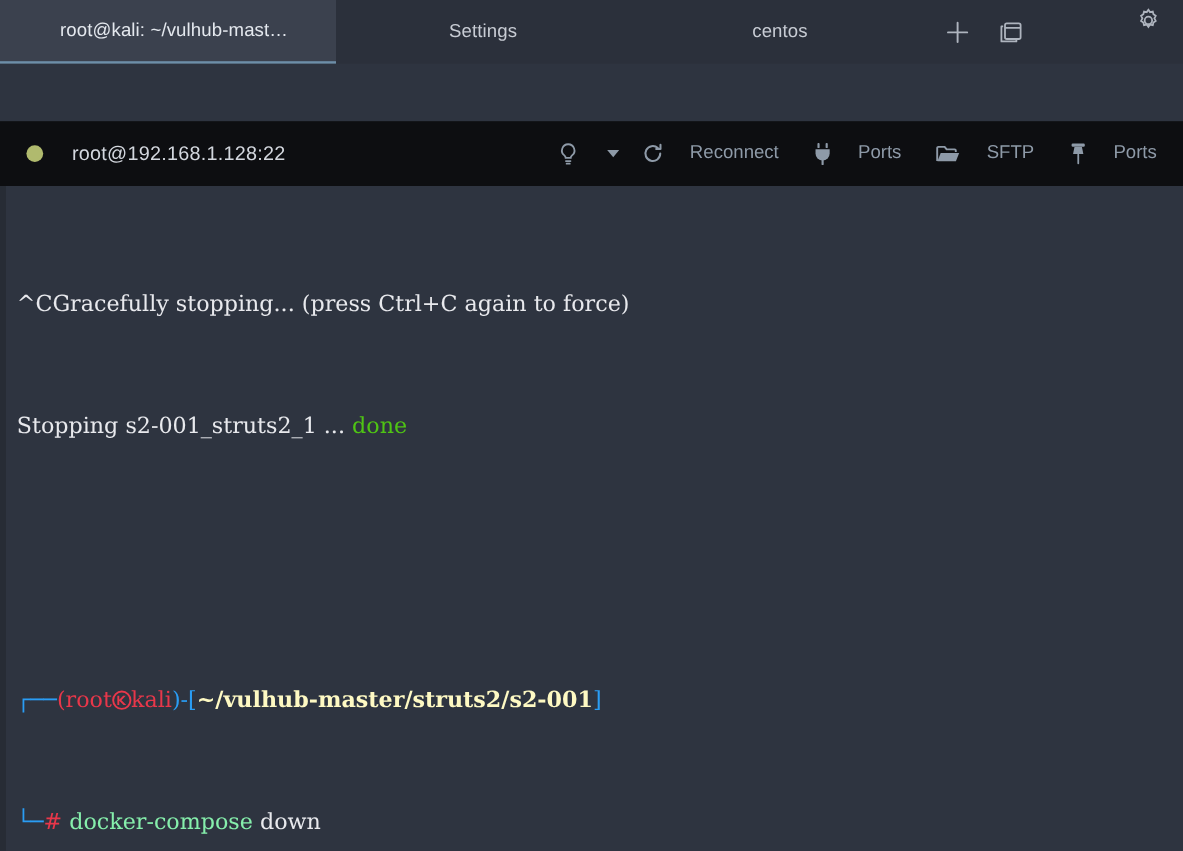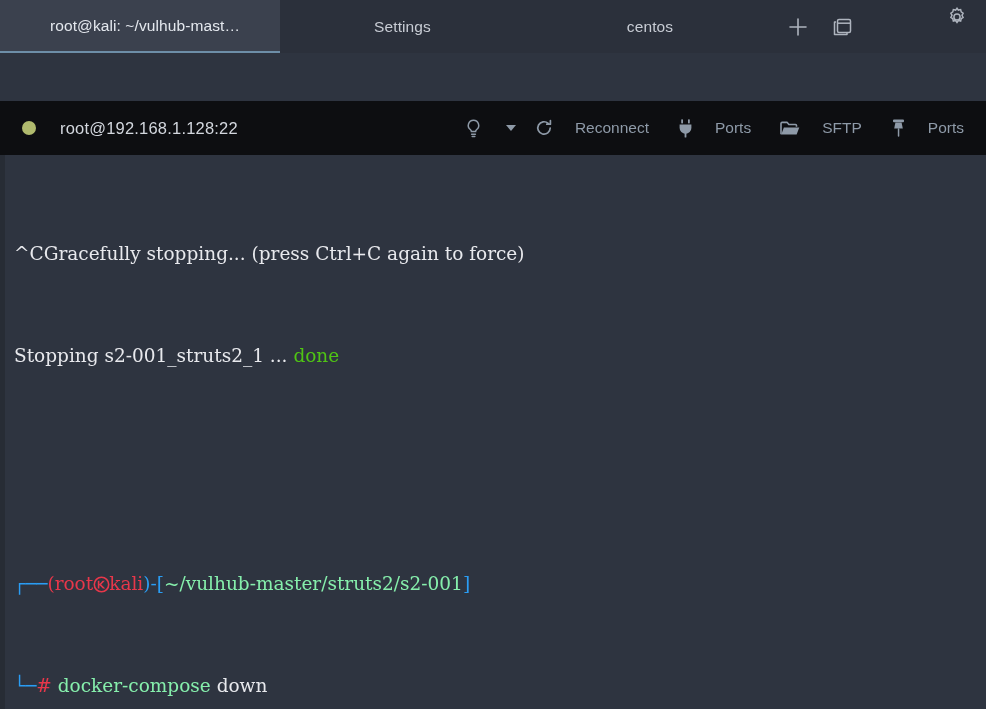--- a/index.html
+++ b/index.html
@@ -152,21 +152,21 @@
     letter-spacing: 0px;
   }
   .term-line { height: 25.4px; }
 
   
   .c-white   { color: #e8e9ed; }
   .c-green   { color: #4fc414; }
   .c-cmd     { color: #86efac; }
   .c-red     { color: #e8374a; }
   .c-blue    { color: #2a9df4; }
-  .c-path    { color: #86efac; font-weight: normal; }
+  .c-path    { color: #fef9c3; font-weight: bold; }
 
   .boxline { color: #2a9df4; }
 
   .kali-logo {
     display: inline-block;
     width: 17px;
     height: 17px;
     position: relative;
     vertical-align: -3px;
     margin: 0 -0.5px;

